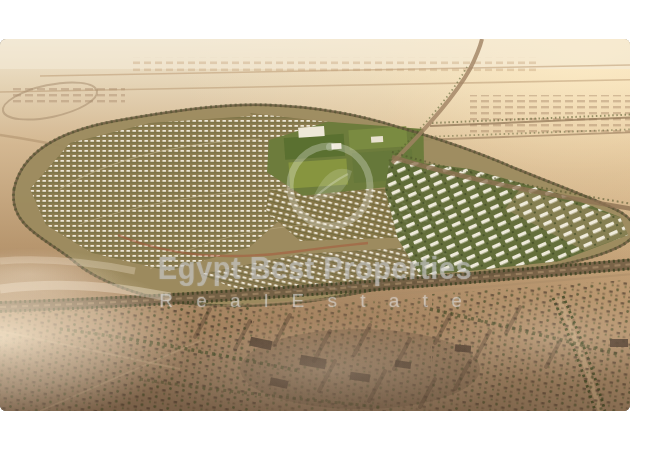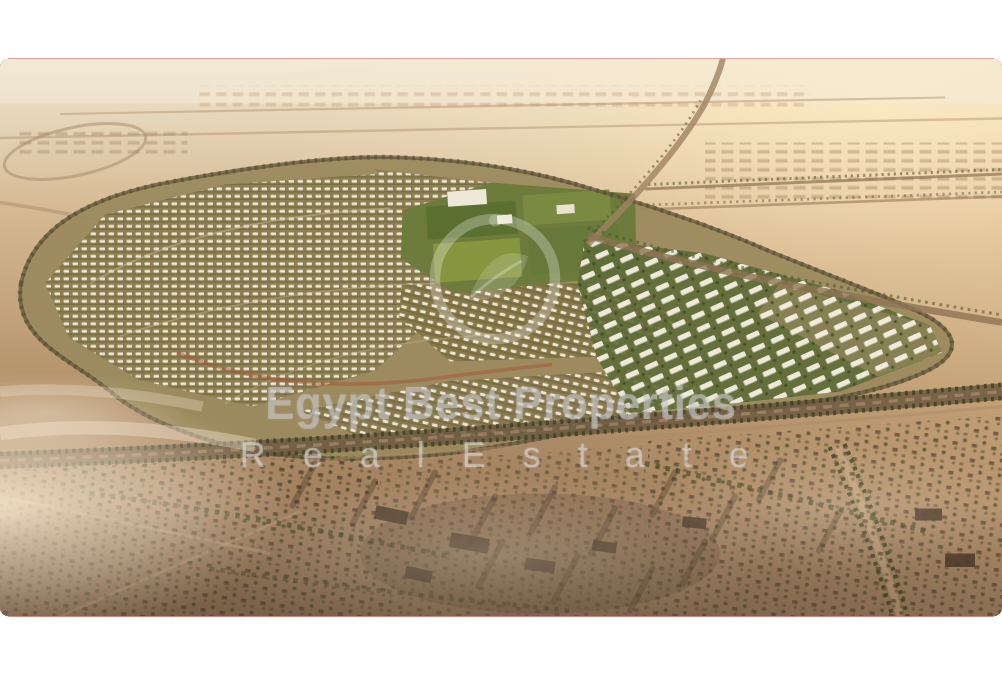--- a/index.html
+++ b/index.html
@@ -6,35 +6,35 @@
     --frame-bg:#ffffff;
     --wm-text:rgba(200,200,200,0.55);
     --wm-text-light:rgba(228,228,228,0.5);
   }
   html,body{margin:0;padding:0;background:var(--frame-bg);}
   .canvas{
     position:relative;width:668px;height:452px;background:var(--frame-bg);
     overflow:hidden;font-family:"Liberation Sans",sans-serif;
   }
   .photo{
-    position:absolute;left:0;top:39px;width:668px;height:372px;
-    border-radius:6px;overflow:hidden;background:#b91c1c;
+    position:absolute;left:0;top:39px;width:608px;height:372px;
+    border-radius:6px;overflow:hidden;background:#404040;padding-left:22px;
   }
   .photo svg.scene{position:absolute;left:0;top:0;display:block;}
   .wm{position:absolute;inset:0;pointer-events:none;}
   .wm-logo{position:absolute;left:282px;top:99px;width:96px;height:96px;}
   .wm-line1{
     position:absolute;left:0;right:0;top:212px;text-align:center;
     font-size:31px;font-weight:bold;letter-spacing:0.5px;
     color:var(--wm-text);transform:scaleX(0.94);transform-origin:50% 50%;
     text-shadow:0 0 2px rgba(190,190,190,0.35);white-space:nowrap;
   }
   .wm-line2{
     position:absolute;left:0;right:0;top:251px;text-align:center;
-    font-size:24px;font-weight:400;letter-spacing:9px;
+    font-size:19px;font-weight:400;letter-spacing:9px;
     color:var(--wm-text-light);white-space:nowrap;
     text-shadow:0 0 2px rgba(220,220,220,0.3);
   }
 </style>
 </head>
 <body>
 
 <div class="canvas">
   <div class="photo">
 

